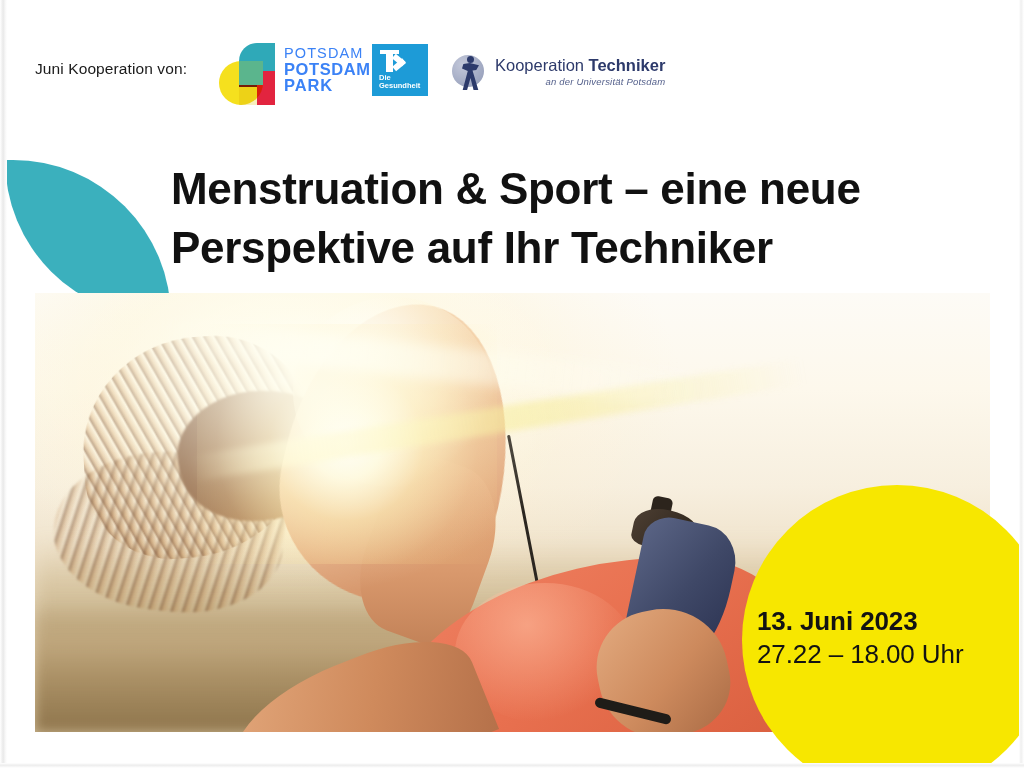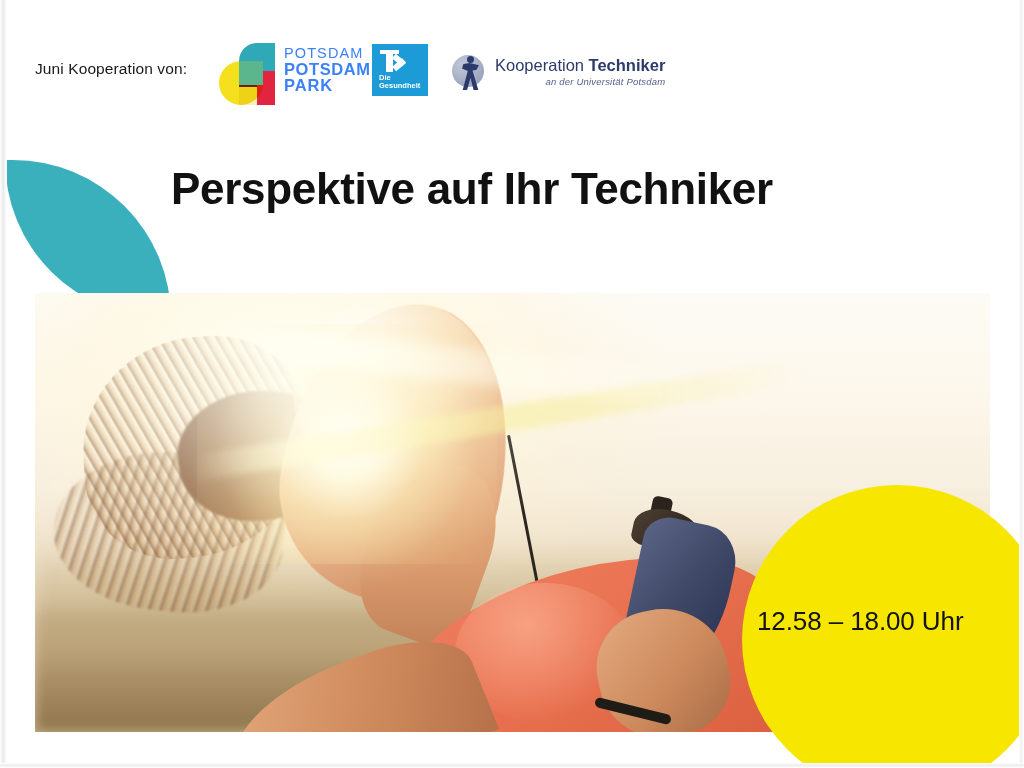--- a/index.html
+++ b/index.html
@@ -580,20 +580,21 @@
           <span class="light">Kooperation </span><span class="bold">Techniker</span>
         </div>
         <div class="skg-sub">an der Universität Potsdam</div>
       </div>
     </div>
   </div>
 
   <div class="teal-leaf"></div>
 
   <h1 class="title">
+    <span class="l">Menstruation &amp; Sport – eine neue</span>
     <span class="l">Perspektive auf Ihr Techniker</span>
   </h1>
 
   <div class="photo">
     <div class="sky"></div>
     <div class="horizon"></div>
     <div class="ground"></div>
     <div class="hairtail"></div>
     <div class="hairtail2"></div>
     <div class="hairbun"></div>
@@ -611,16 +612,17 @@
     <div class="hand"></div>
     <div class="wrist"></div>
     <div class="sunburst"></div>
     <div class="ray"></div>
     <div class="ray2"></div>
     <div class="glow-overlay"></div>
   </div>
 
   <div class="yellow-circle"></div>
   <div class="date-block">
-    <div class="date-line2">12.58 – 18.00 Uhr</div>
+    <div class="date-line1">13. Juni 2023</div>
+    <div class="date-line2">27.22 – 18.00 Uhr</div>
   </div>
 
 </div>
 
 </body></html>

